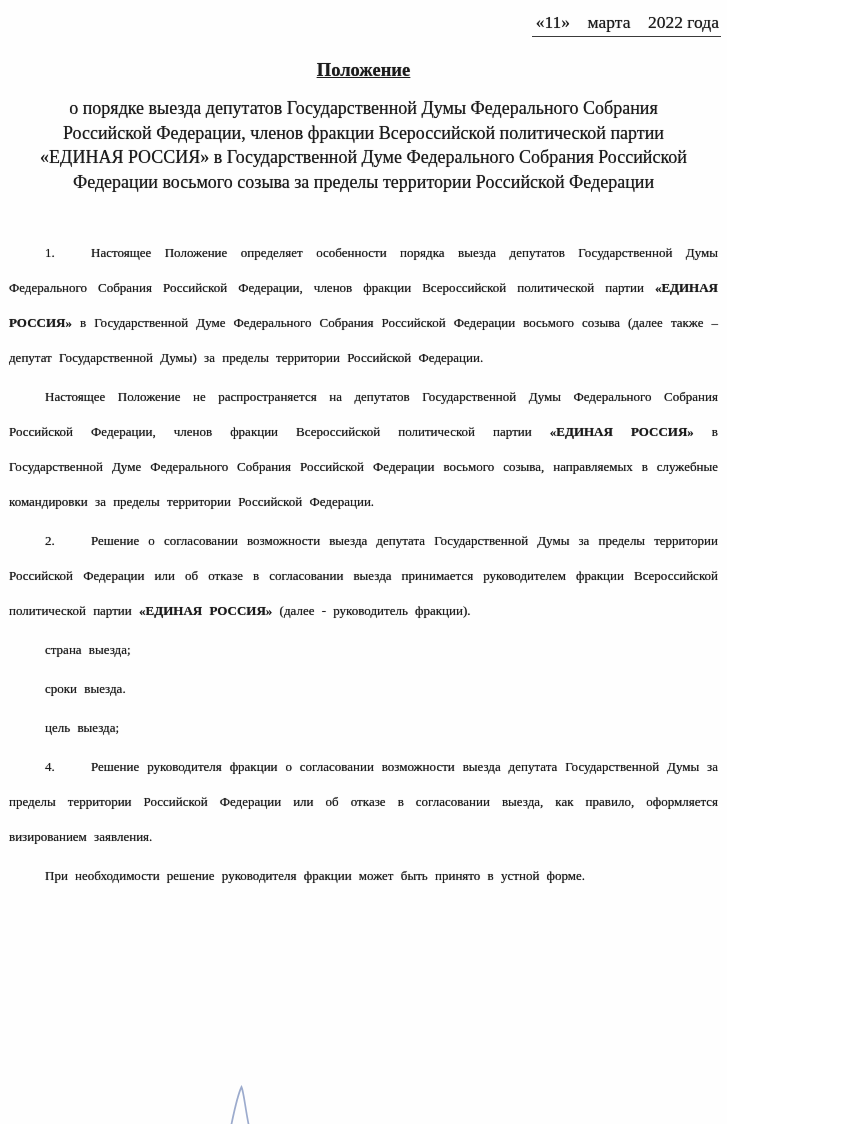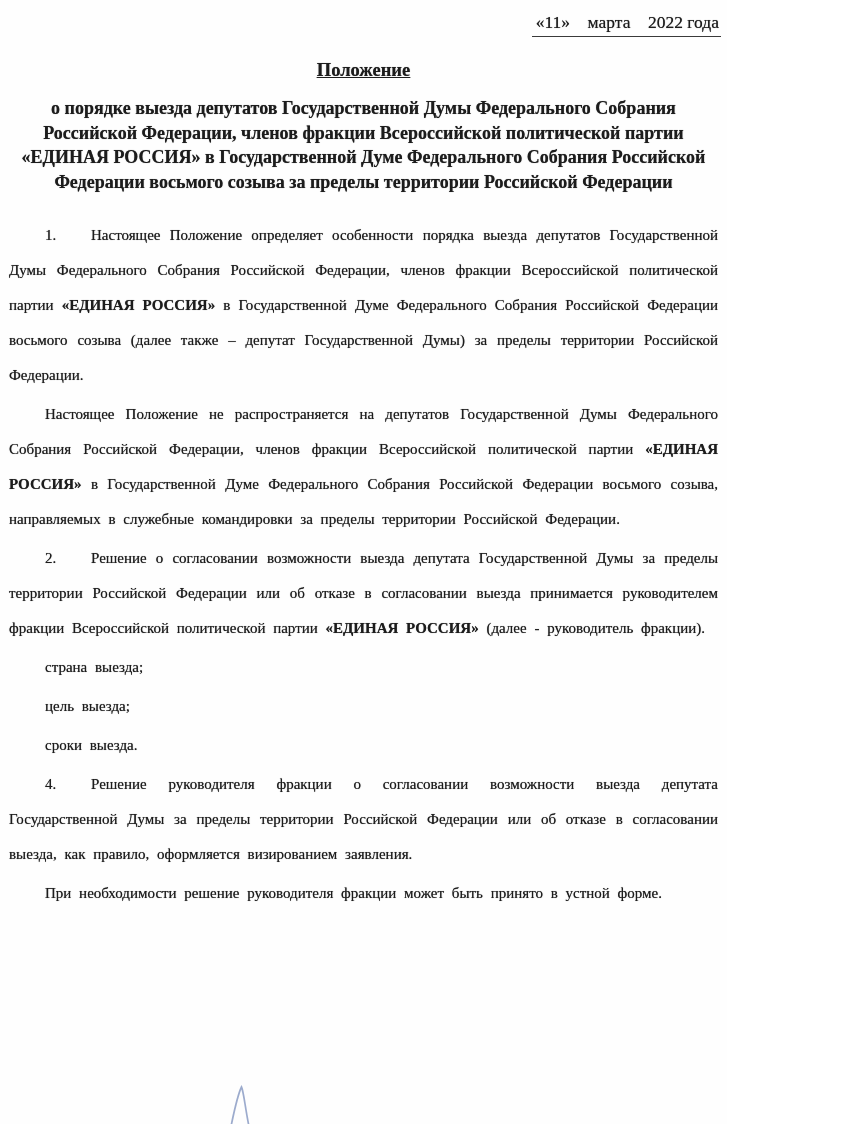--- a/index.html
+++ b/index.html
@@ -28,30 +28,30 @@
     margin-top:20px;
     text-align:center;
     font-weight:bold;
     font-size:18.5px;
     line-height:26px;
     text-decoration:underline;
   }
   .doc-subtitle{
     margin-top:13px;
     text-align:center;
-    font-weight:bold;
+    font-weight:normal;
     font-size:18px;
   }
   .doc-subtitle .subtitle-line{
     line-height:24.5px;
   }
   .doc-body{
-    margin-top:24px;
+    margin-top:41px;
     padding:0 9px 0 9px;
-    font-size:15px;
+    font-size:13px;
     line-height:35px;
     text-align:justify;
     word-spacing:4px;
   }
   .para{
     margin:0 0 4px 0;
     text-indent:36px;
   }
   .para .num{
     display:inline-block;
@@ -84,22 +84,22 @@
     <div class="subtitle-line">Российской Федерации, членов фракции Всероссийской политической партии</div>
     <div class="subtitle-line">«ЕДИНАЯ РОССИЯ» в Государственной Думе Федерального Собрания Российской</div>
     <div class="subtitle-line">Федерации восьмого созыва за пределы территории Российской Федерации</div>
   </div>
 
   <div class="doc-body">
       <p class="para"><span class="num">1.</span><span>Настоящее Положение определяет особенности порядка выезда депутатов Государственной Думы Федерального Собрания Российской Федерации, членов фракции Всероссийской политической партии </span><b>«ЕДИНАЯ РОССИЯ»</b><span> в Государственной Думе Федерального Собрания Российской Федерации восьмого созыва (далее также – депутат Государственной Думы) за пределы территории Российской Федерации.</span></p>
       <p class="para"><span>Настоящее Положение не распространяется на депутатов Государственной Думы Федерального Собрания Российской Федерации, членов фракции Всероссийской политической партии </span><b>«ЕДИНАЯ РОССИЯ»</b><span> в Государственной Думе Федерального Собрания Российской Федерации восьмого созыва, направляемых в служебные командировки за пределы территории Российской Федерации.</span></p>
       <p class="para"><span class="num">2.</span><span>Решение о согласовании возможности выезда депутата Государственной Думы за пределы территории Российской Федерации или об отказе в согласовании выезда принимается руководителем фракции Всероссийской политической партии </span><b>«ЕДИНАЯ РОССИЯ»</b><span> (далее - руководитель фракции).</span></p>
       <p class="para"><span>страна выезда;</span></p>
+      <p class="para"><span>сроки выезда.</span></p>
       <p class="para"><span>цель выезда;</span></p>
-      <p class="para"><span>сроки выезда.</span></p>
       <p class="para"><span class="num">4.</span><span>Решение руководителя фракции о согласовании возможности выезда депутата Государственной Думы за пределы территории Российской Федерации или об отказе в согласовании выезда, как правило, оформляется визированием заявления.</span></p>
       <p class="para"><span>При необходимости решение руководителя фракции может быть принято в устной форме.</span></p>
     </div>
 
   <svg class="ink" viewBox="0 0 40 44" aria-hidden="true">
     <path d="M 11.5 44 C 14 32, 18 14, 21.5 7 C 23.5 11, 25 26, 28.5 44" fill="none" stroke-width="1.7" stroke-linecap="round" opacity="0.85" stroke="#8b9cc4"></path>
   </svg>
 
 </div>
 

